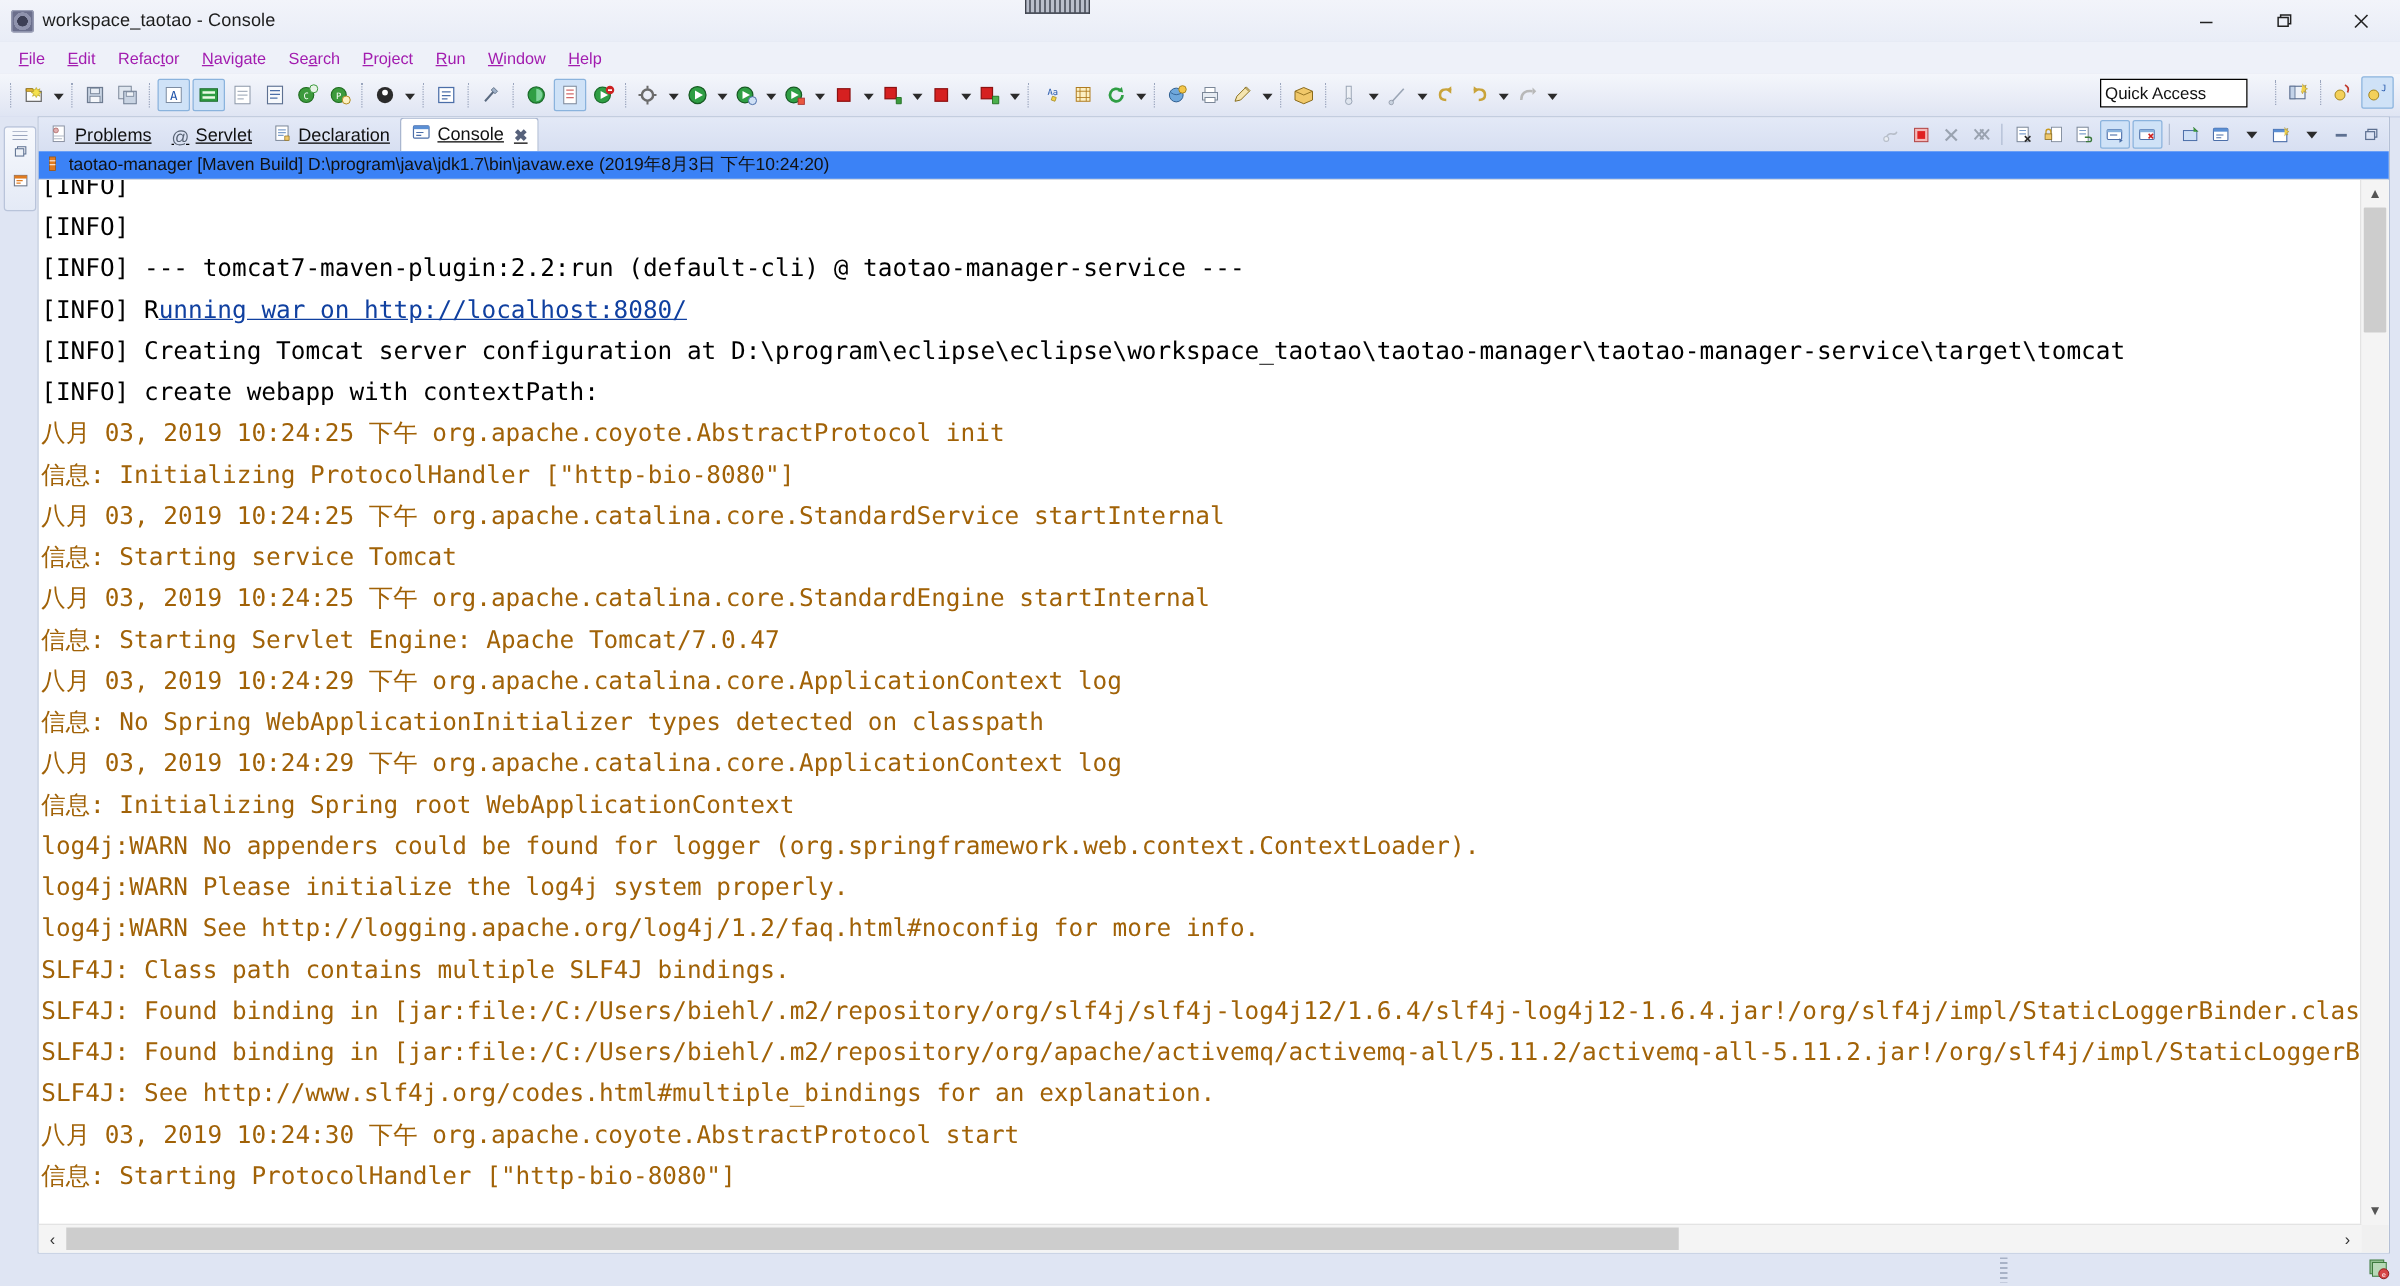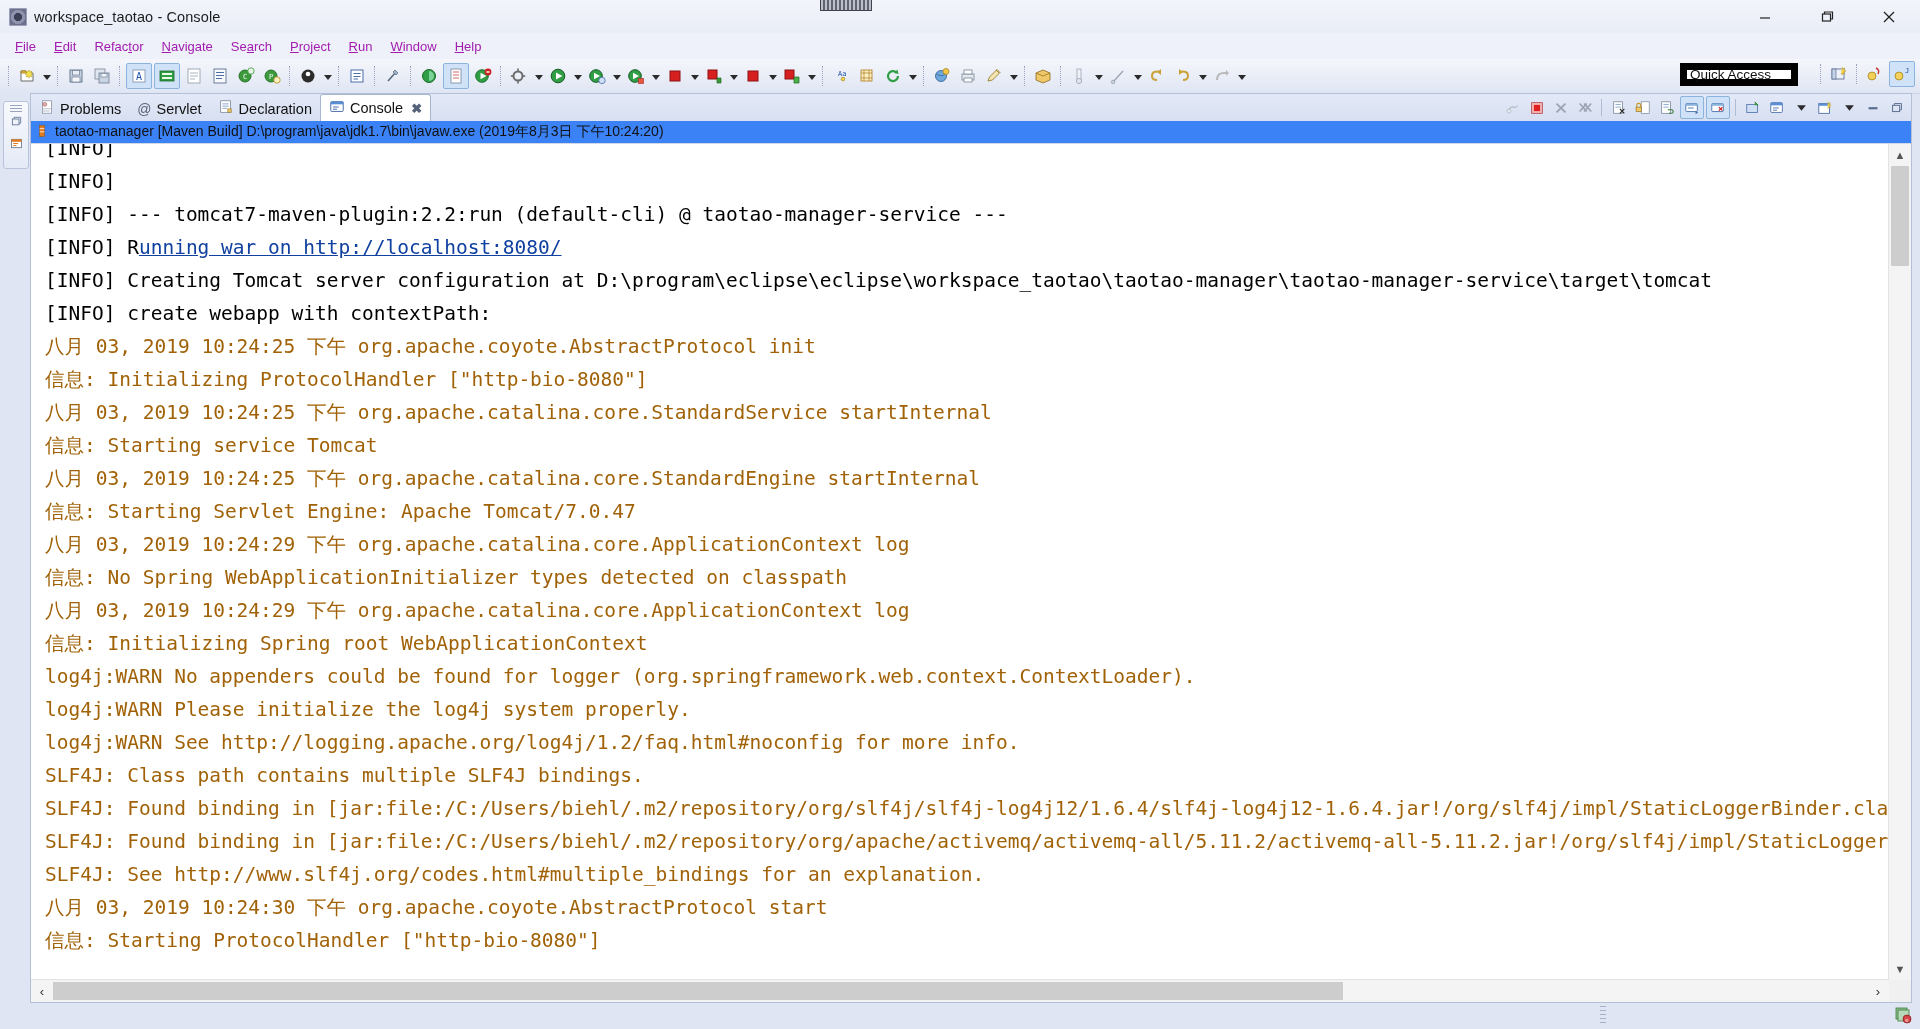--- a/index.html
+++ b/index.html
@@ -85,21 +85,21 @@
     border-left: 4px solid transparent; border-right: 4px solid transparent;
     border-top: 5px solid #2b2b2b;
     margin-top: 3px;
   }
   .ico { width: 18px; height: 18px; display:block; }
 
   
   .quick-access {
     position: absolute; right: 122px; top: 63px;
     width: 118px; height: 23px;
-    border: 7px solid #000000; background: #fff;
+    border: 1px solid #000000; background: #fff;
     font-size: 13.5px; color: #111;
     display: flex; align-items: center; padding-left: 3px;
     box-sizing: border-box;
   }
   .persp-group {
     position: absolute; right: 4px; top: 61px; height: 26px;
     display: flex; align-items: center;
   }
 
   
@@ -121,21 +121,21 @@
   
   .panel {
     position: absolute; left: 30px; top: 93px; width: 1882px; height: 910px;
     background: #fff;
     border: 1px solid #b4c0d6;
     box-sizing: border-box;
   }
   .tabrow {
     position: absolute; left: 0; top: 0; width: 100%; height: 27px;
     background: linear-gradient(to bottom, #e3e9f7 0%, #d7dff1 100%);
-    display: flex; align-items: flex-end;
+    display: flex; align-items: flex-end; text-decoration: underline;
   }
   .tab {
     height: 25px; display: flex; align-items: center; gap: 5px;
     padding: 0 8px; font-size: 14.5px; color: #111;
     white-space: nowrap;
   }
   .tab.active {
     background: #fff;
     border: 1px solid #a9b6cf; border-bottom: none;
     border-radius: 3px 3px 0 0;
@@ -157,21 +157,21 @@
     position: absolute; left: 0; top: 27px; width: 100%; height: 23px;
     background: #3b82f6; border-bottom: 1px solid #d3d9e4;
     display: flex; align-items: center;
     font-size: 14px; color: #111; padding-left: 4px;
     box-sizing: border-box;
   }
 
   
   .console {
     position: absolute; left: 0; top: 50px; right: 0; bottom: 0;
-    background: #fff; overflow: hidden; margin-left: 12px;
+    background: #fff; overflow: hidden;
   }
   .ctext {
     position: absolute; left: 2px; top: -12px; right: 0;
     font-family: "DejaVu Sans Mono", monospace;
     font-size: 19.5px; line-height: 33px;
     white-space: pre; color: #000;
   }
   .ln { height: 33px; }
   .red { color: #a16207; }
   .lnk { color: #1040a0; text-decoration: underline; }

